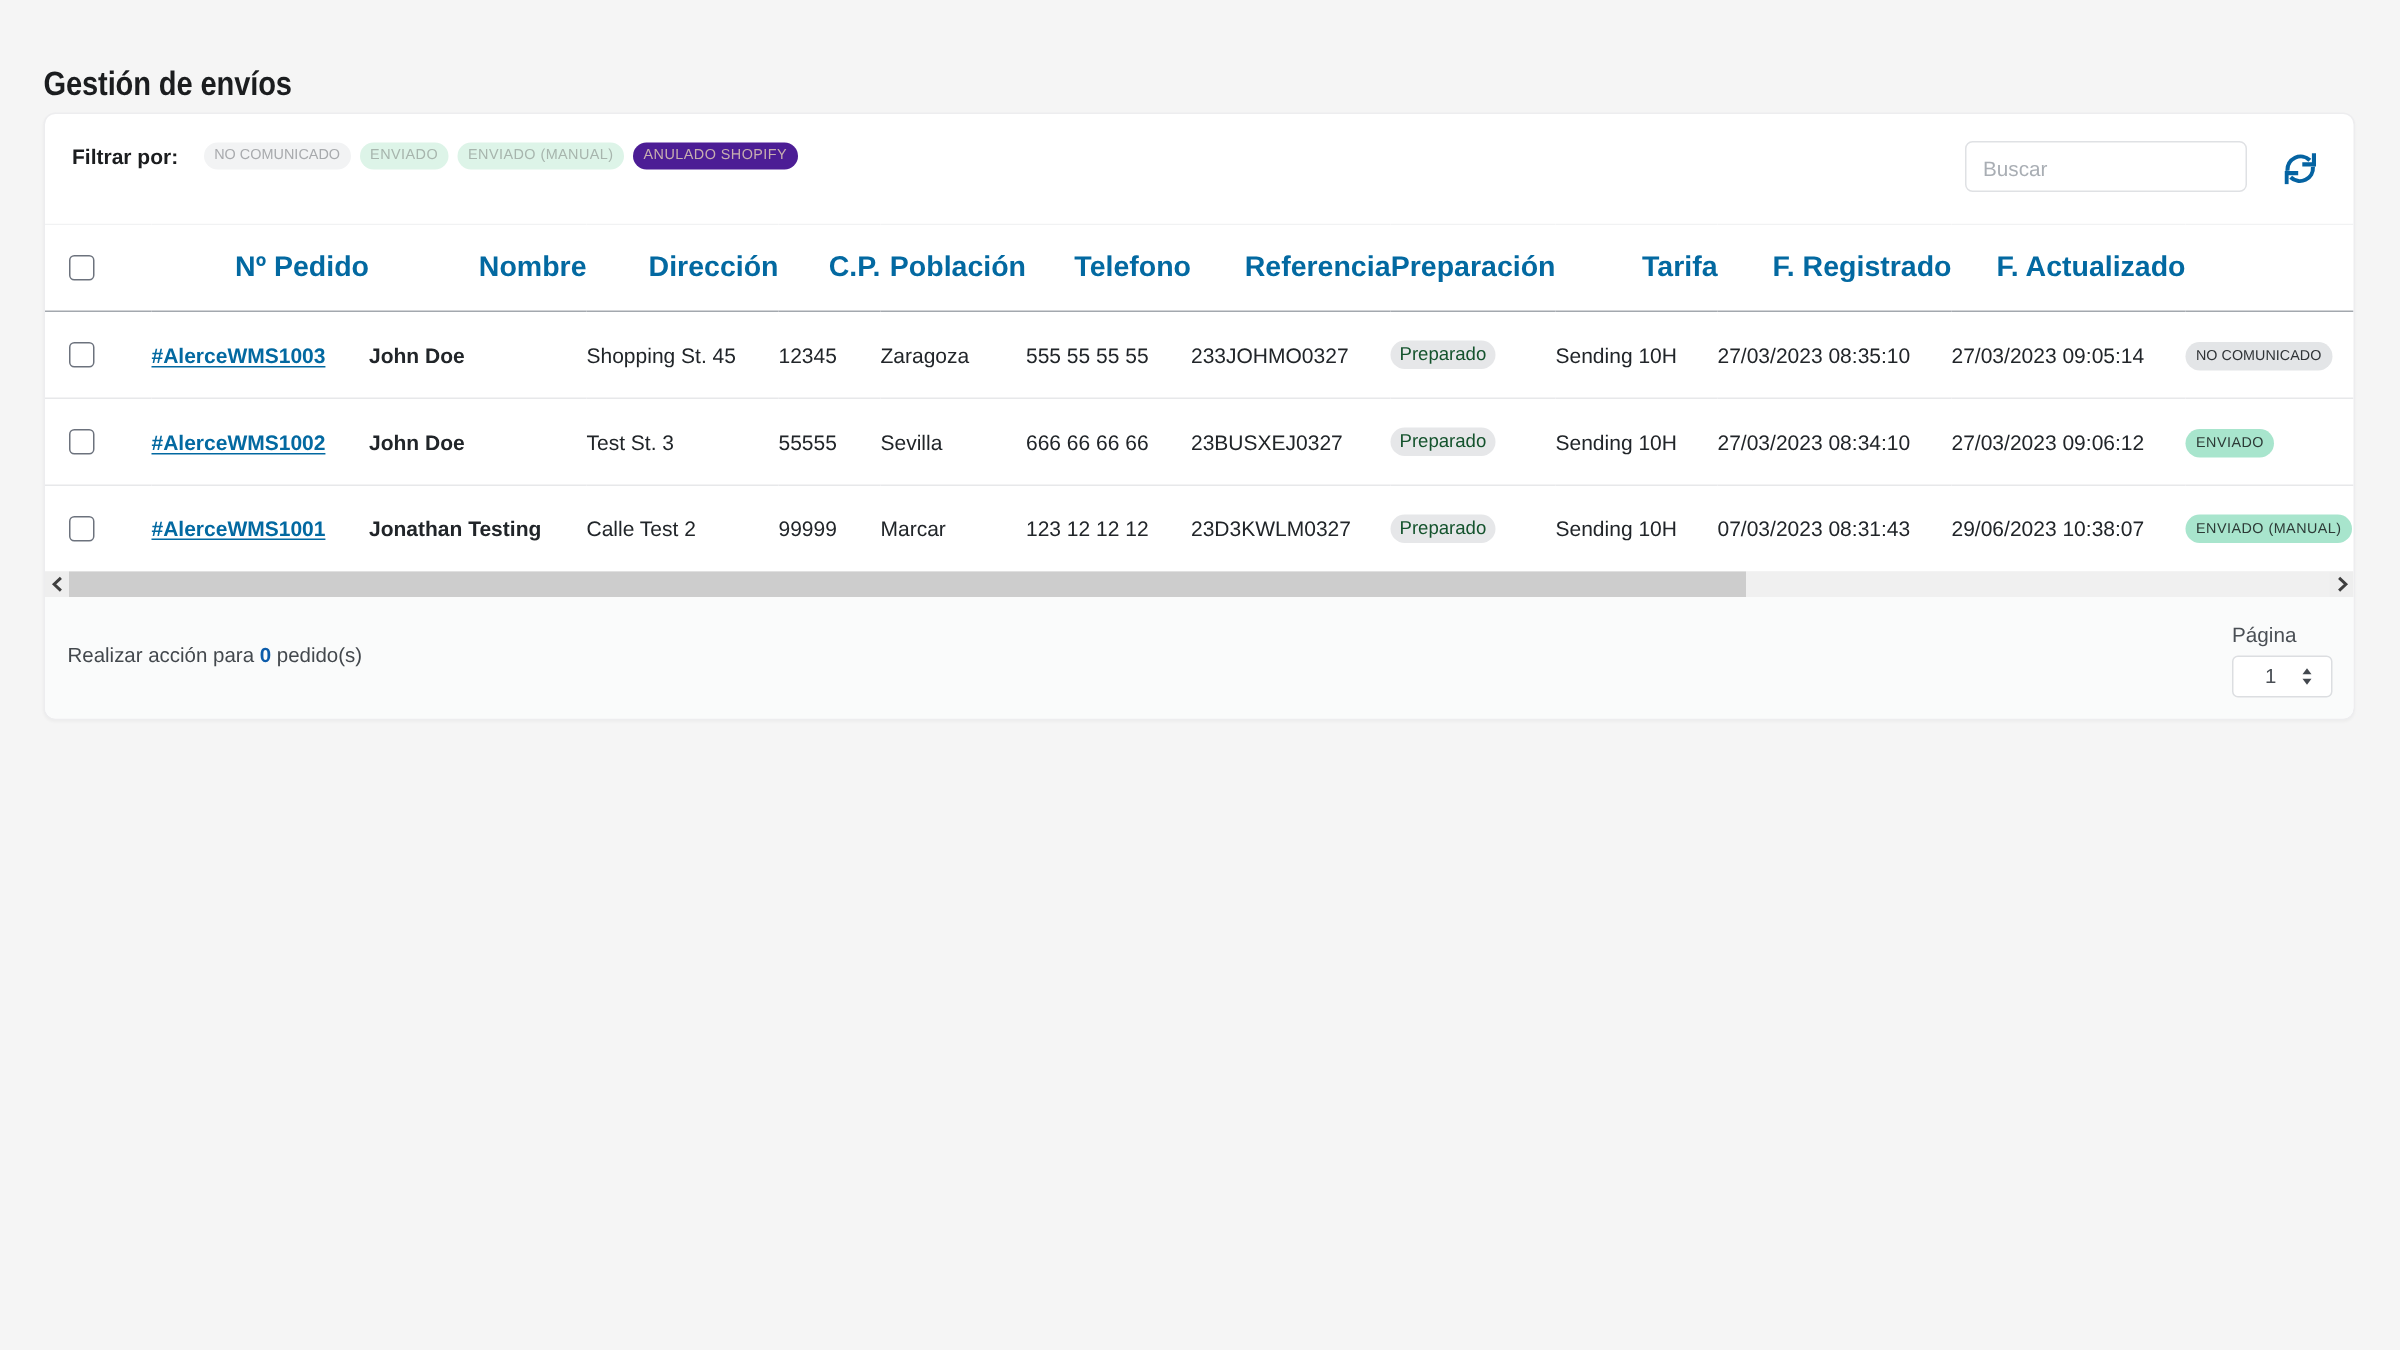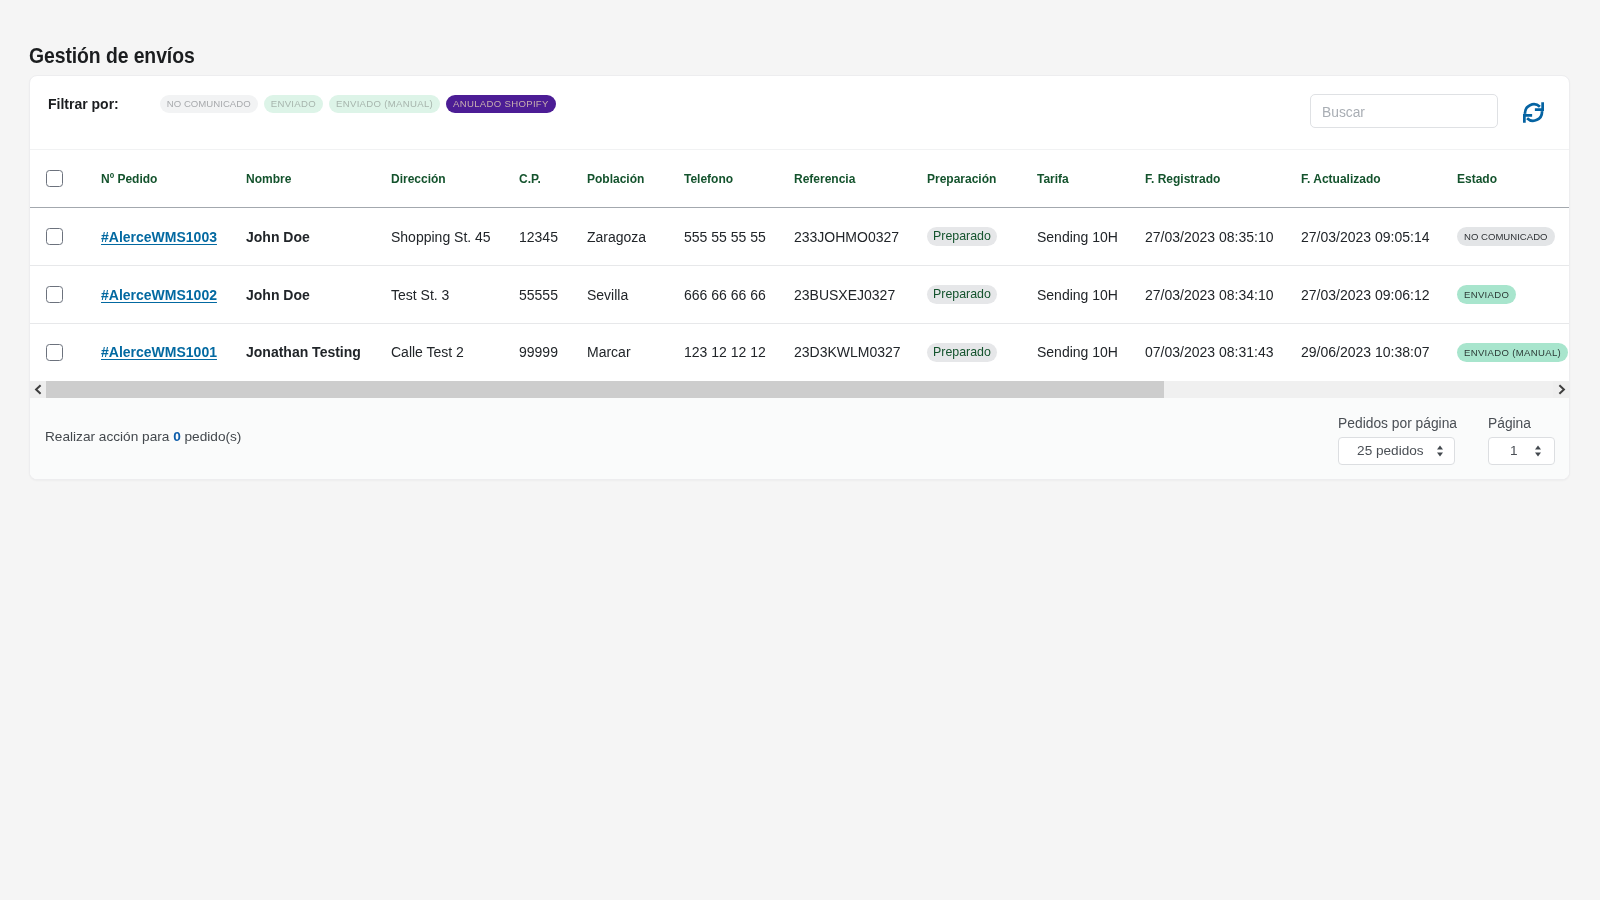--- a/index.html
+++ b/index.html
@@ -25,21 +25,21 @@
     position:absolute; left:29px; top:75px;
     background:#fff;
     border:1px solid #ededef;
     border-radius:8px;
     width:1541px;
     box-shadow:0 1px 2px rgba(0,0,0,0.035);
     overflow:hidden;
   }
 
   
-  .filterbar { display:flex; align-items:flex-start; height:73px; padding:19px 25px 0 18px;gap:24px; }
+  .filterbar { display:flex; align-items:flex-start; height:73px; padding:19px 25px 0 18px; }
   .filter-label { font-weight:bold; font-size:14px; color:#1b1d1f; margin-right:17px; line-height:18px; }
   .chips { display:flex; gap:6px; align-items:flex-start; }
   .chip {
     font-size:9.6px; letter-spacing:0.3px; line-height:18px; height:18px;
     padding:0 7px; border-radius:9px; color:#a8aaad;
     white-space:nowrap; display:inline-block;
   }
   .chip.gray  { background:#f2f3f4; letter-spacing:0.02px; }
   .chip.green { background:#ddf4e8; color:#a7b5ad; }
   .chip.red   { background:#4c1d95; color:#c7aeb0; }
@@ -53,21 +53,21 @@
   .search-input::placeholder { color:#a9aeb4; }
   .refresh-btn {
     background:none; border:none; padding:0; margin-left:25px; margin-top:8px; cursor:pointer;
     line-height:0; color:#0563a2;
   }
 
   
   .table-scroll { overflow:hidden; position:relative; }
   table { border-collapse:collapse; table-layout:fixed; width:2078px; }
   thead th {
-    text-align:left; font-size:12px; font-weight:bold; color:#14532d;
+    text-align:right; font-size:19px; font-weight:bold; color:#0369a1;
     height:58px; vertical-align:middle; padding:0; white-space:nowrap;
   }
   thead tr { border-top:1px solid #f1f2f3; border-bottom:1px solid #a3a8ae; }
   tbody td {
     font-size:14px; padding:0; height:58px; vertical-align:middle;
     border-bottom:1px solid #e7e8ea; white-space:nowrap; color:#212529;
   }
   tbody tr:last-child td { border-bottom:none; height:57px; }
 
   .cb {
@@ -264,30 +264,20 @@
         </svg>
       </div>
     </div>
 
     <div class="footer">
       <div class="foot-left">
         <div class="foot-text"><span>Realizar acción para </span><b>0</b><span> pedido(s)</span></div>
       </div>
       <div class="foot-right">
         <div class="sel-group">
-          <div class="sel-label">Pedidos por página</div>
-          <div class="sel-wrap">
-            <select class="sel" id="perpage" style="width:117px"><option>25 pedidos</option></select>
-            <span class="sel-arrows">
-                <i class="up"></i>
-                <i class="dn"></i>
-              </span>
-          </div>
-        </div>
-        <div class="sel-group">
           <div class="sel-label">Página</div>
           <div class="sel-wrap">
             <select class="sel" id="pagesel" style="width:67px;padding:0 26px 0 21px"><option>1</option></select>
             <span class="sel-arrows">
                 <i class="up"></i>
                 <i class="dn"></i>
               </span>
           </div>
         </div>
       </div>

